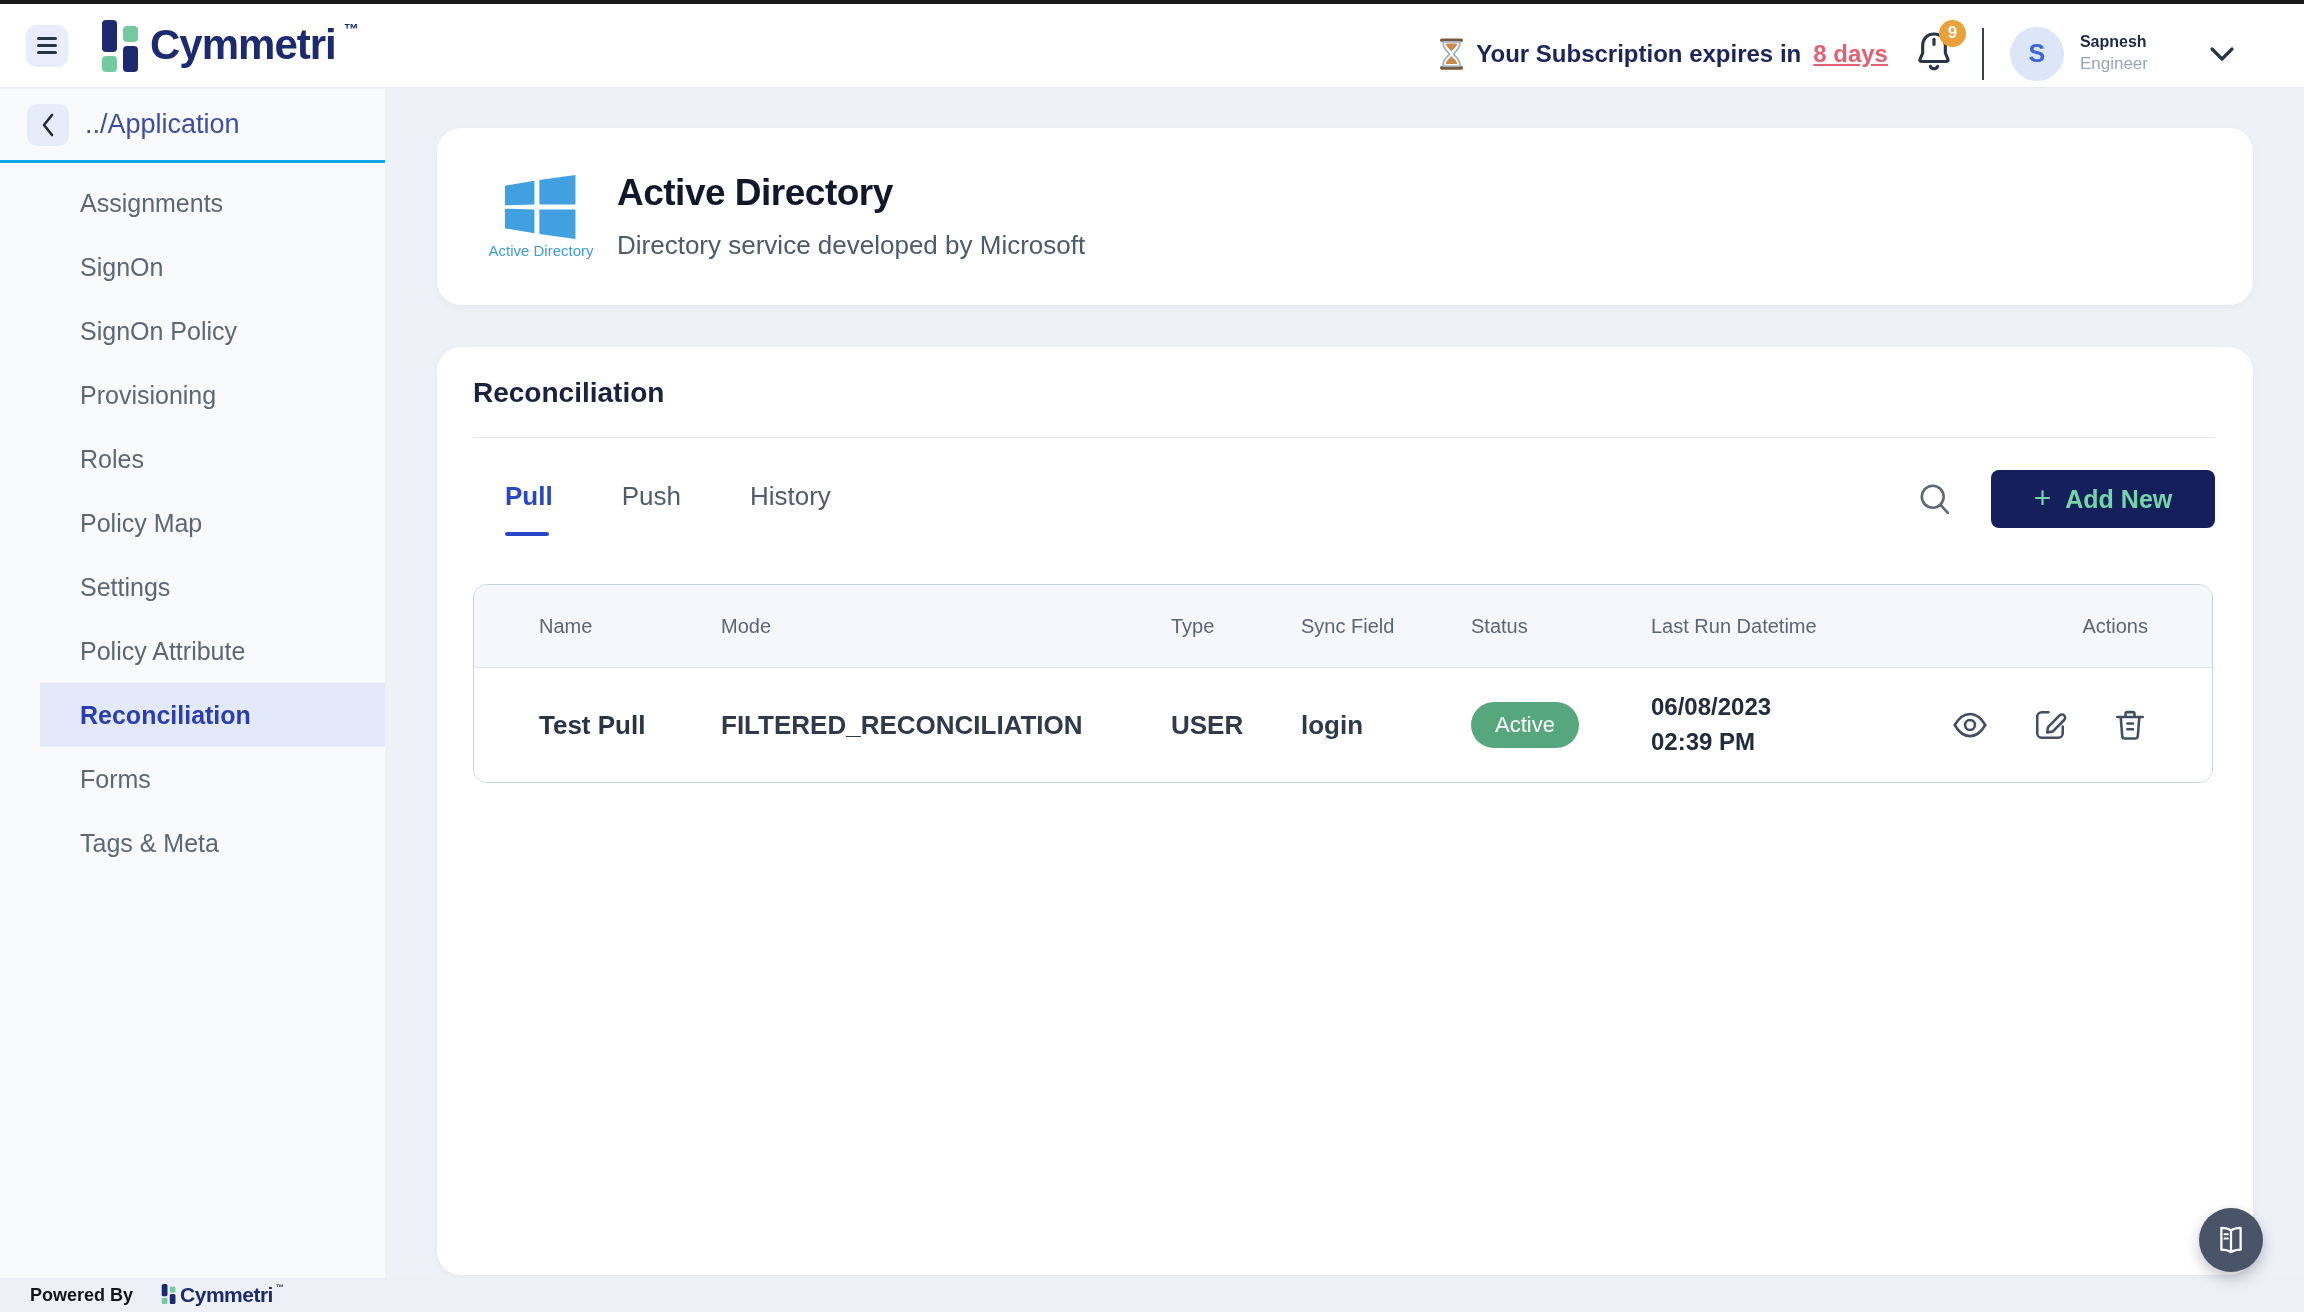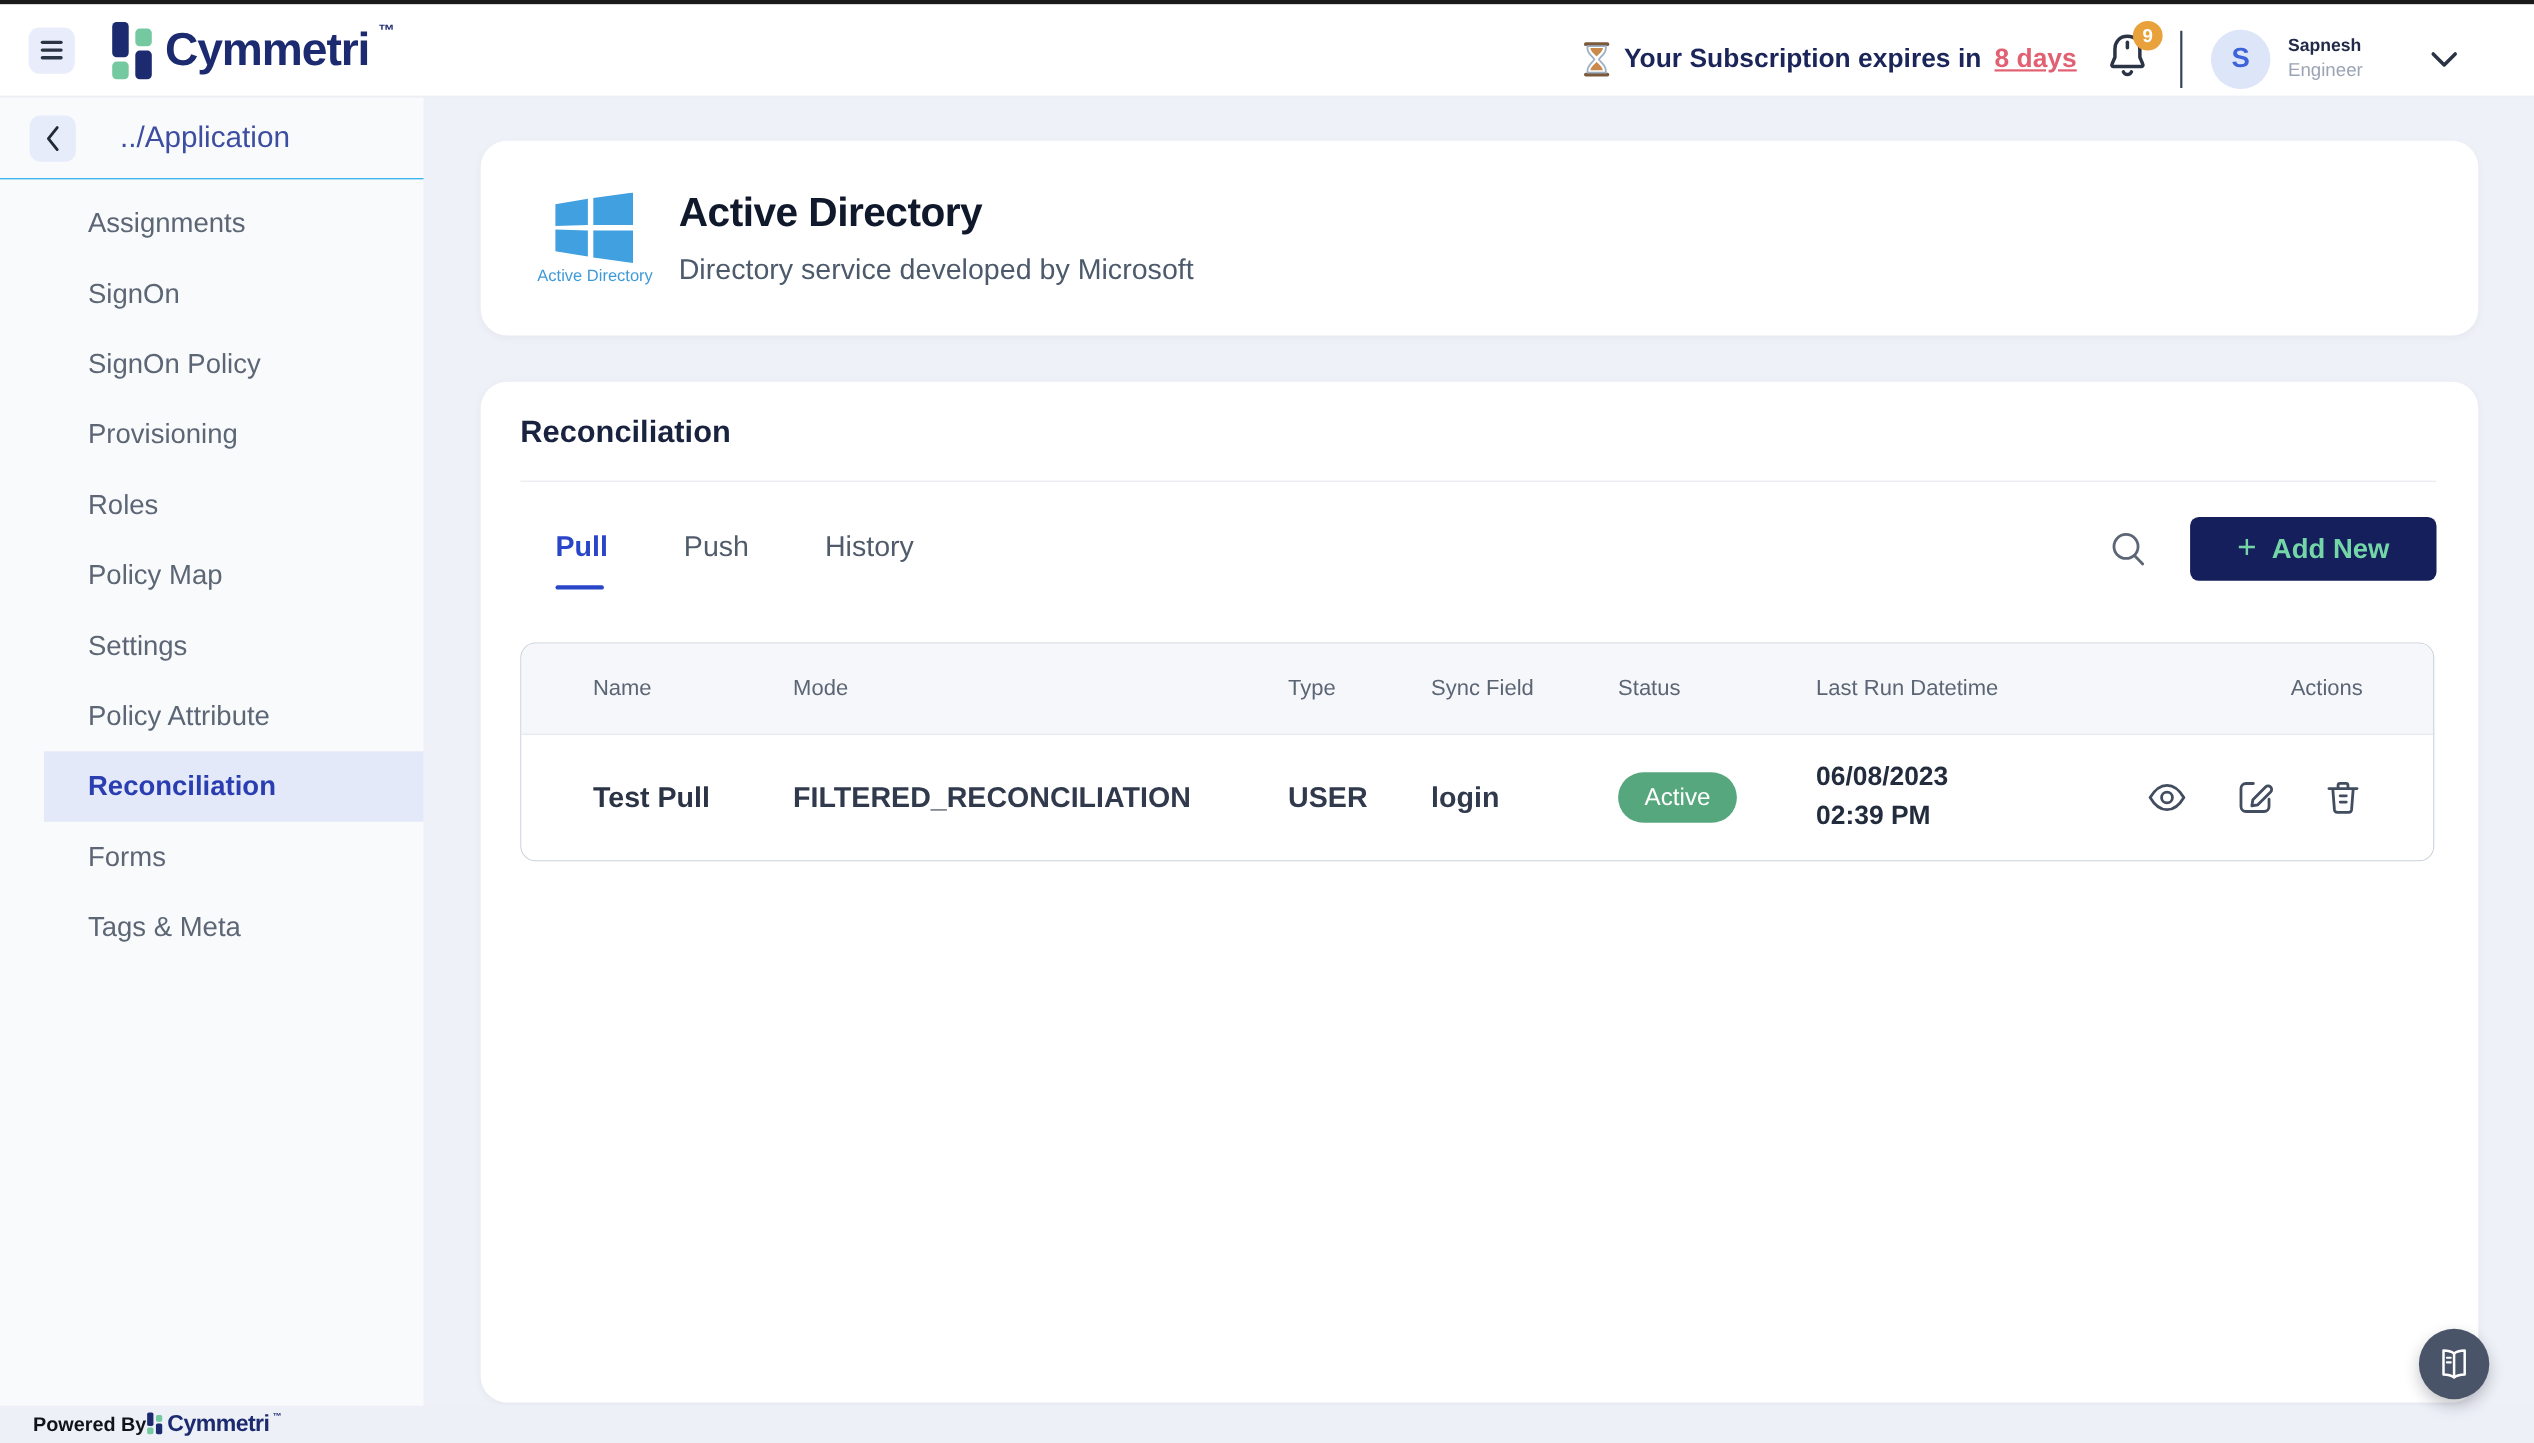--- a/index.html
+++ b/index.html
@@ -45,21 +45,21 @@
   .user-block { display:flex; flex-direction:column; line-height:1.15; }
   .user-name { font-size:16px; font-weight:700; color:#212b49; }
   .user-role { font-size:17px; color:#9ba4b5; margin-top:3px; }
   .user-chevron { margin-left:58px; cursor:pointer; display:flex; }
 
   
   .sidebar {
     position:absolute; top:89px; left:0; width:385px; bottom:34px;
     background:#f9fafc; z-index:4;
   }
-  .back-row { height:74px; display:flex; align-items:center; gap:40px; padding-left:27px; border-bottom:1px solid #0ea5e9; }
+  .back-row { height:74px; display:flex; align-items:center; gap:16px; padding-left:27px; border-bottom:3px solid #0ea5e9; }
   .back-btn {
     width:42px; height:42px; border-radius:10px; background:#e7ecfa; border:none;
     display:flex; align-items:center; justify-content:center; cursor:pointer;
   }
   .back-label { font-size:27px; font-weight:500; color:#3d4ea0; cursor:pointer; }
   .sidebar-nav { padding-top:8px; }
   .nav-item {
     height:64px; display:flex; align-items:center; padding-left:40px;
     font-size:25px; color:#5c6675; cursor:pointer;margin-left:40px;
   }
@@ -120,21 +120,21 @@
   
   .fab {
     position:absolute; left:2199px; top:1208px; width:64px; height:64px; border-radius:50%;
     background:#4a5468; border:none; display:flex; align-items:center; justify-content:center;
     box-shadow:0 6px 14px rgba(20,25,40,0.25); cursor:pointer; z-index:6;
   }
 
   
   .footer {
     position:absolute; left:0; right:0; bottom:0; height:34px; background:#edf0f7;
-    display:flex; align-items:center; padding-left:30px; gap:0; z-index:5;
+    display:flex; align-items:center; padding-left:30px; gap:28px; z-index:5;
   }
   .footer-text { font-size:18px; font-weight:700; color:#101318; }
   .footer-logo { display:flex; align-items:flex-start; gap:3px; }
   .footer-logo-word { font-size:21px; font-weight:800; color:#1c2a70; letter-spacing:-0.5px; line-height:24px; }
   .footer-tm { font-size:8px; font-weight:700; color:#1c2a70; }
 </style>
 </head>
 <body>
 
 <div class="screen">

